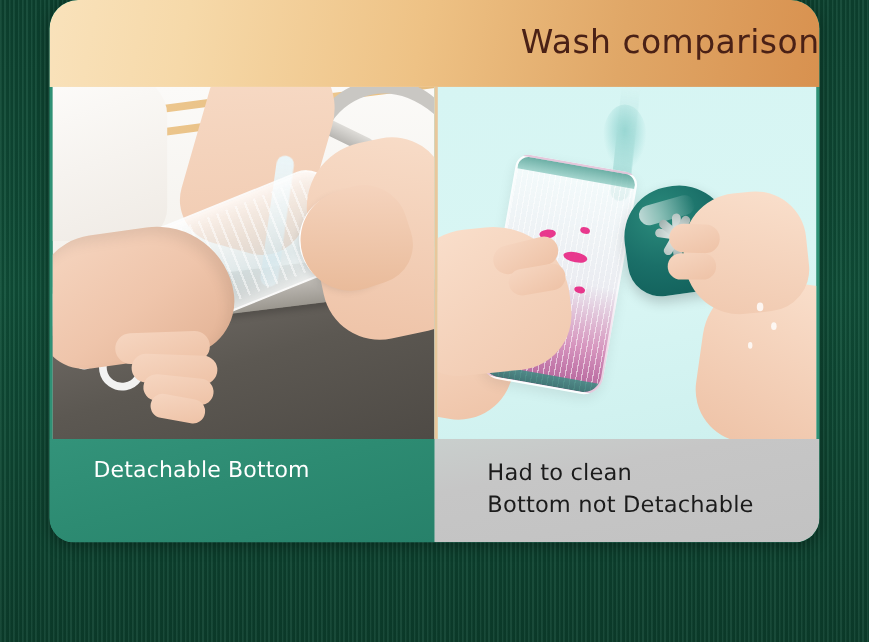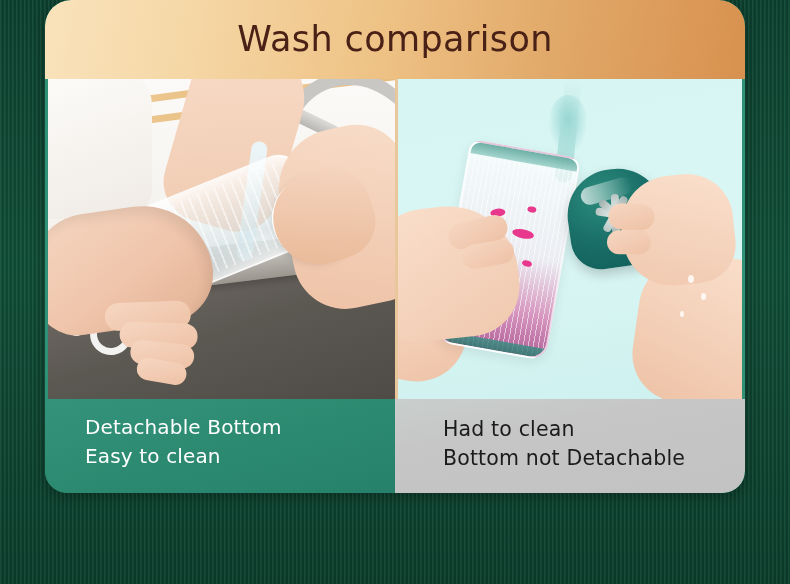--- a/index.html
+++ b/index.html
@@ -51,22 +51,22 @@
         #f6d9a9 18%,
         #eec285 48%,
         #e0a767 74%,
         #d8914f 100%);
     border-radius: 26px 26px 0 0;
   }
   #header-title {
     position: absolute;
     left: 0; right: 0;
     top: 13px;
-    text-align: center;
-    font-size: 35px;
+    text-align: right;
+    font-size: 30px;
     line-height: 52px;
     font-weight: 400;
     letter-spacing: 0.4px;
     color: #4a2116;
     font-family: "DejaVu Sans", sans-serif;
   }
 
   
   #photos {
     position: absolute;
@@ -469,21 +469,20 @@
         <span class="droplet d1"></span>
         <span class="droplet d2"></span>
         <span class="droplet d3"></span>
       </div>
     </div>
 
     <div id="captions">
 
       <div class="caption" id="caption-left">
         <div class="cap-line">Detachable Bottom</div>
-        <div class="cap-line">Easy to clean</div>
       </div>
 
       <div class="caption" id="caption-right">
         <div class="cap-line">Had to clean</div>
         <div class="cap-line">Bottom not Detachable</div>
       </div>
     </div>
 
   </div>
 </div>

